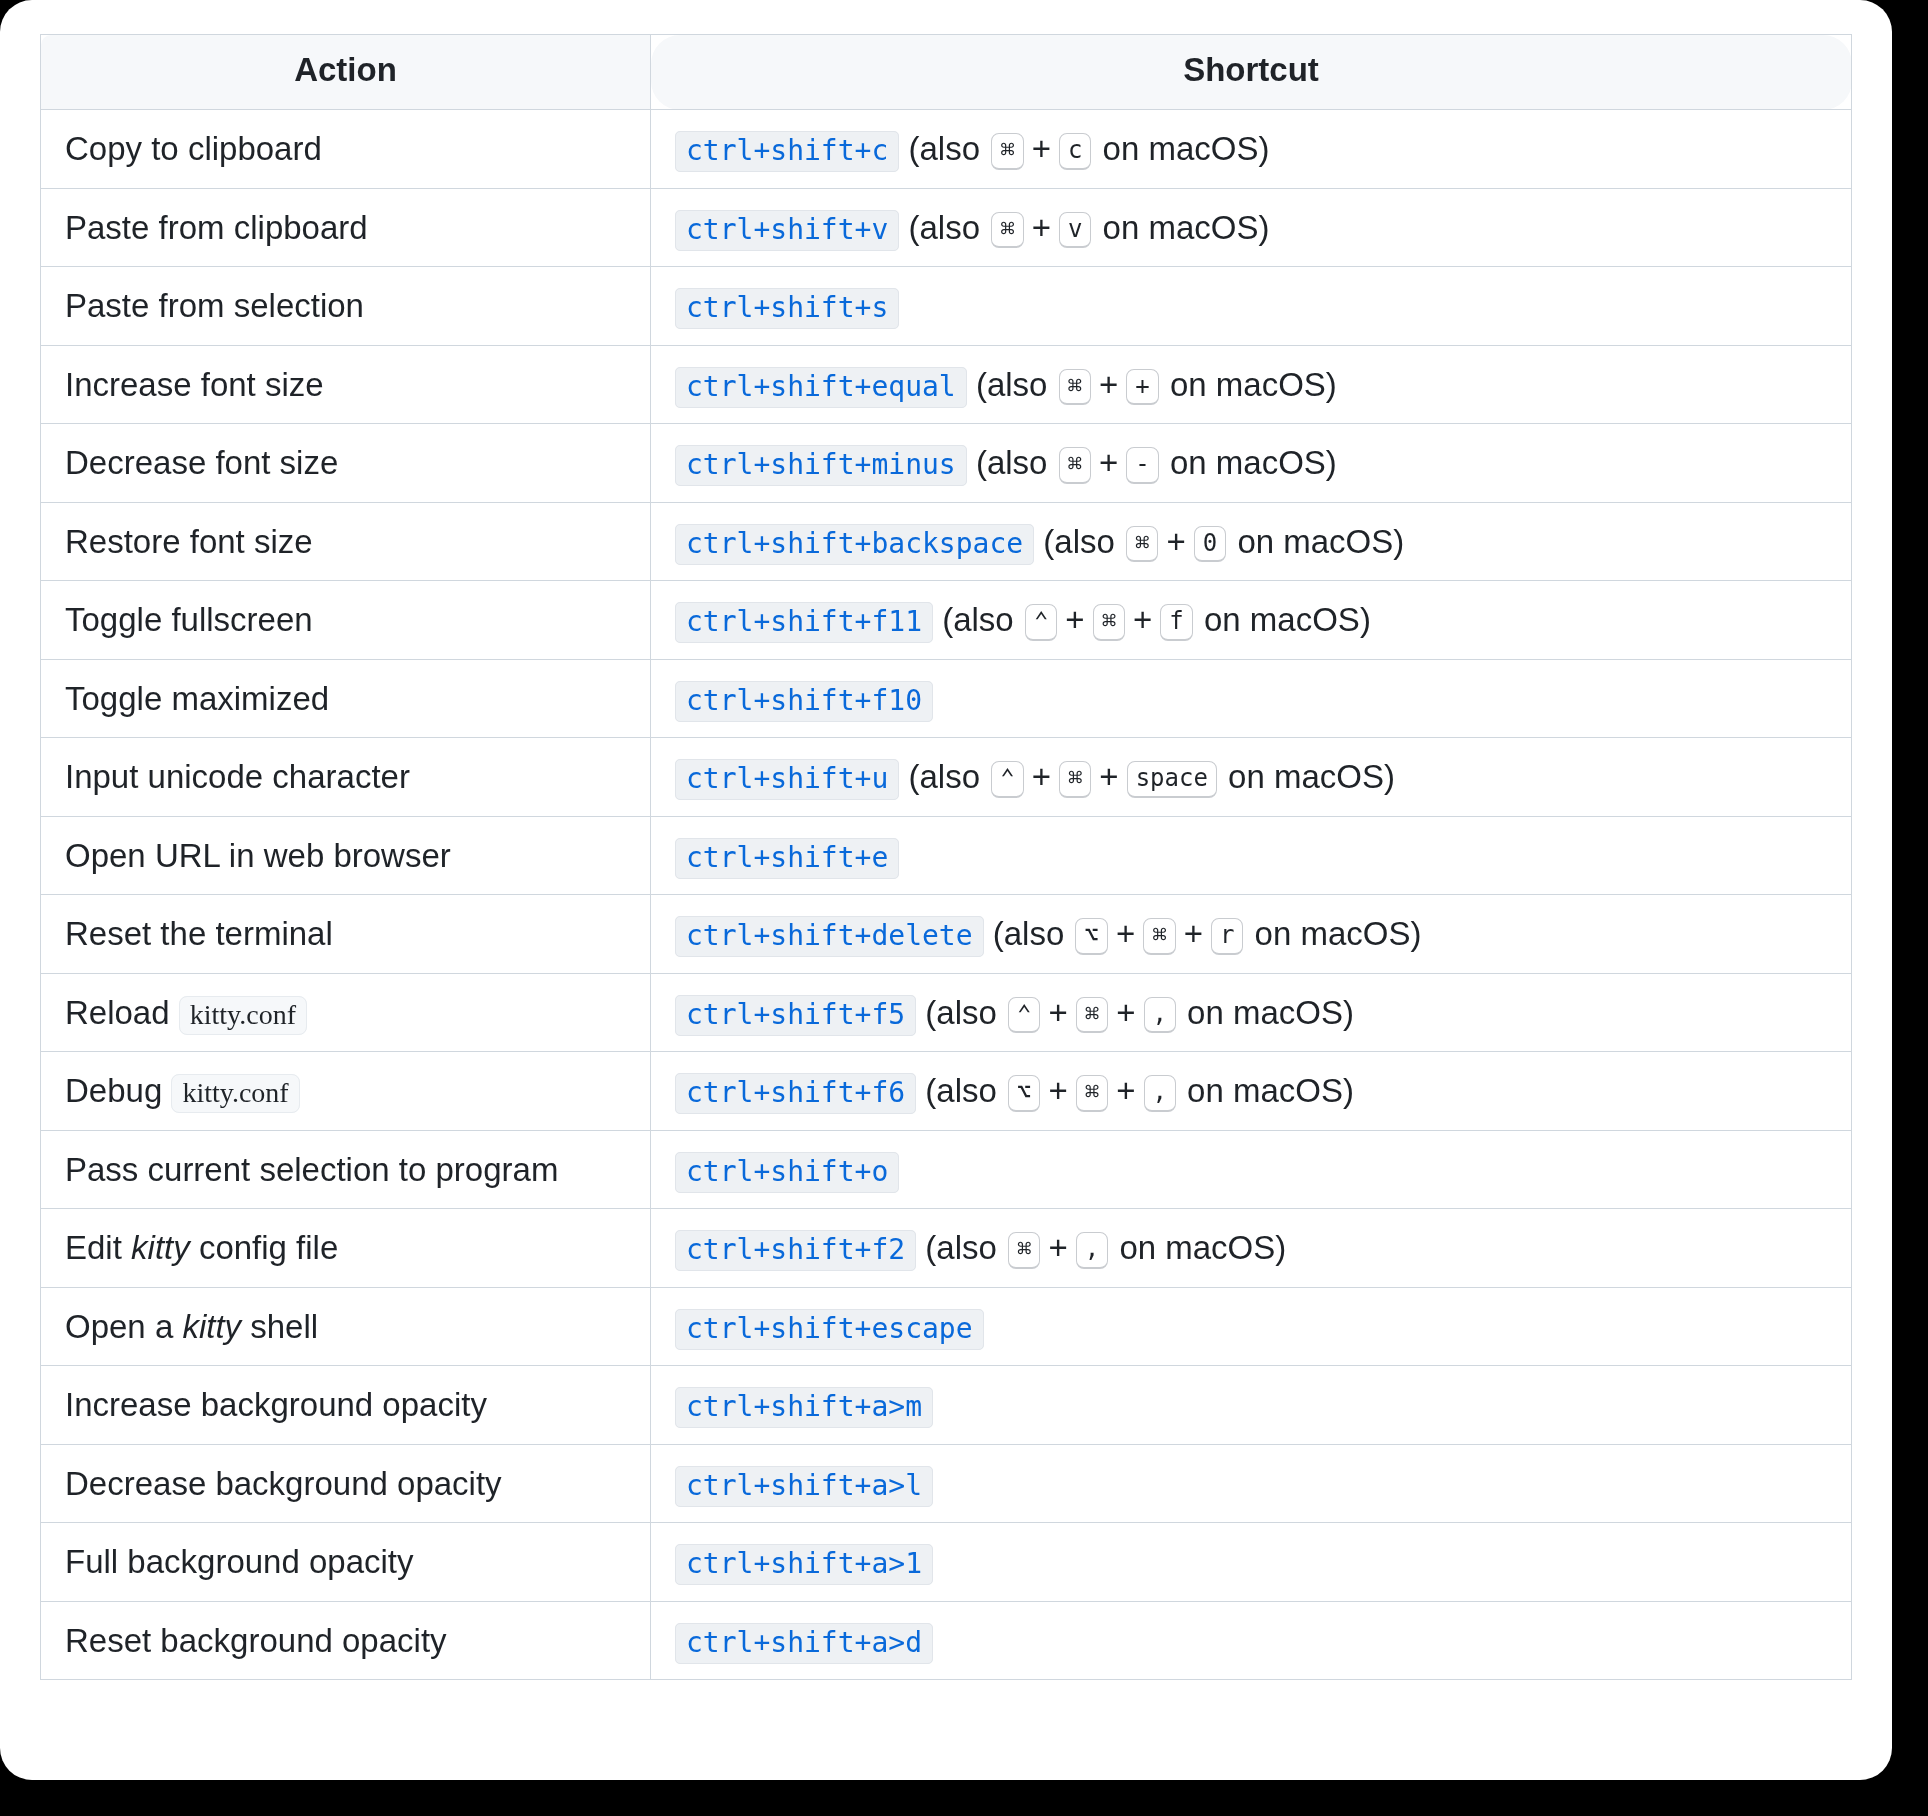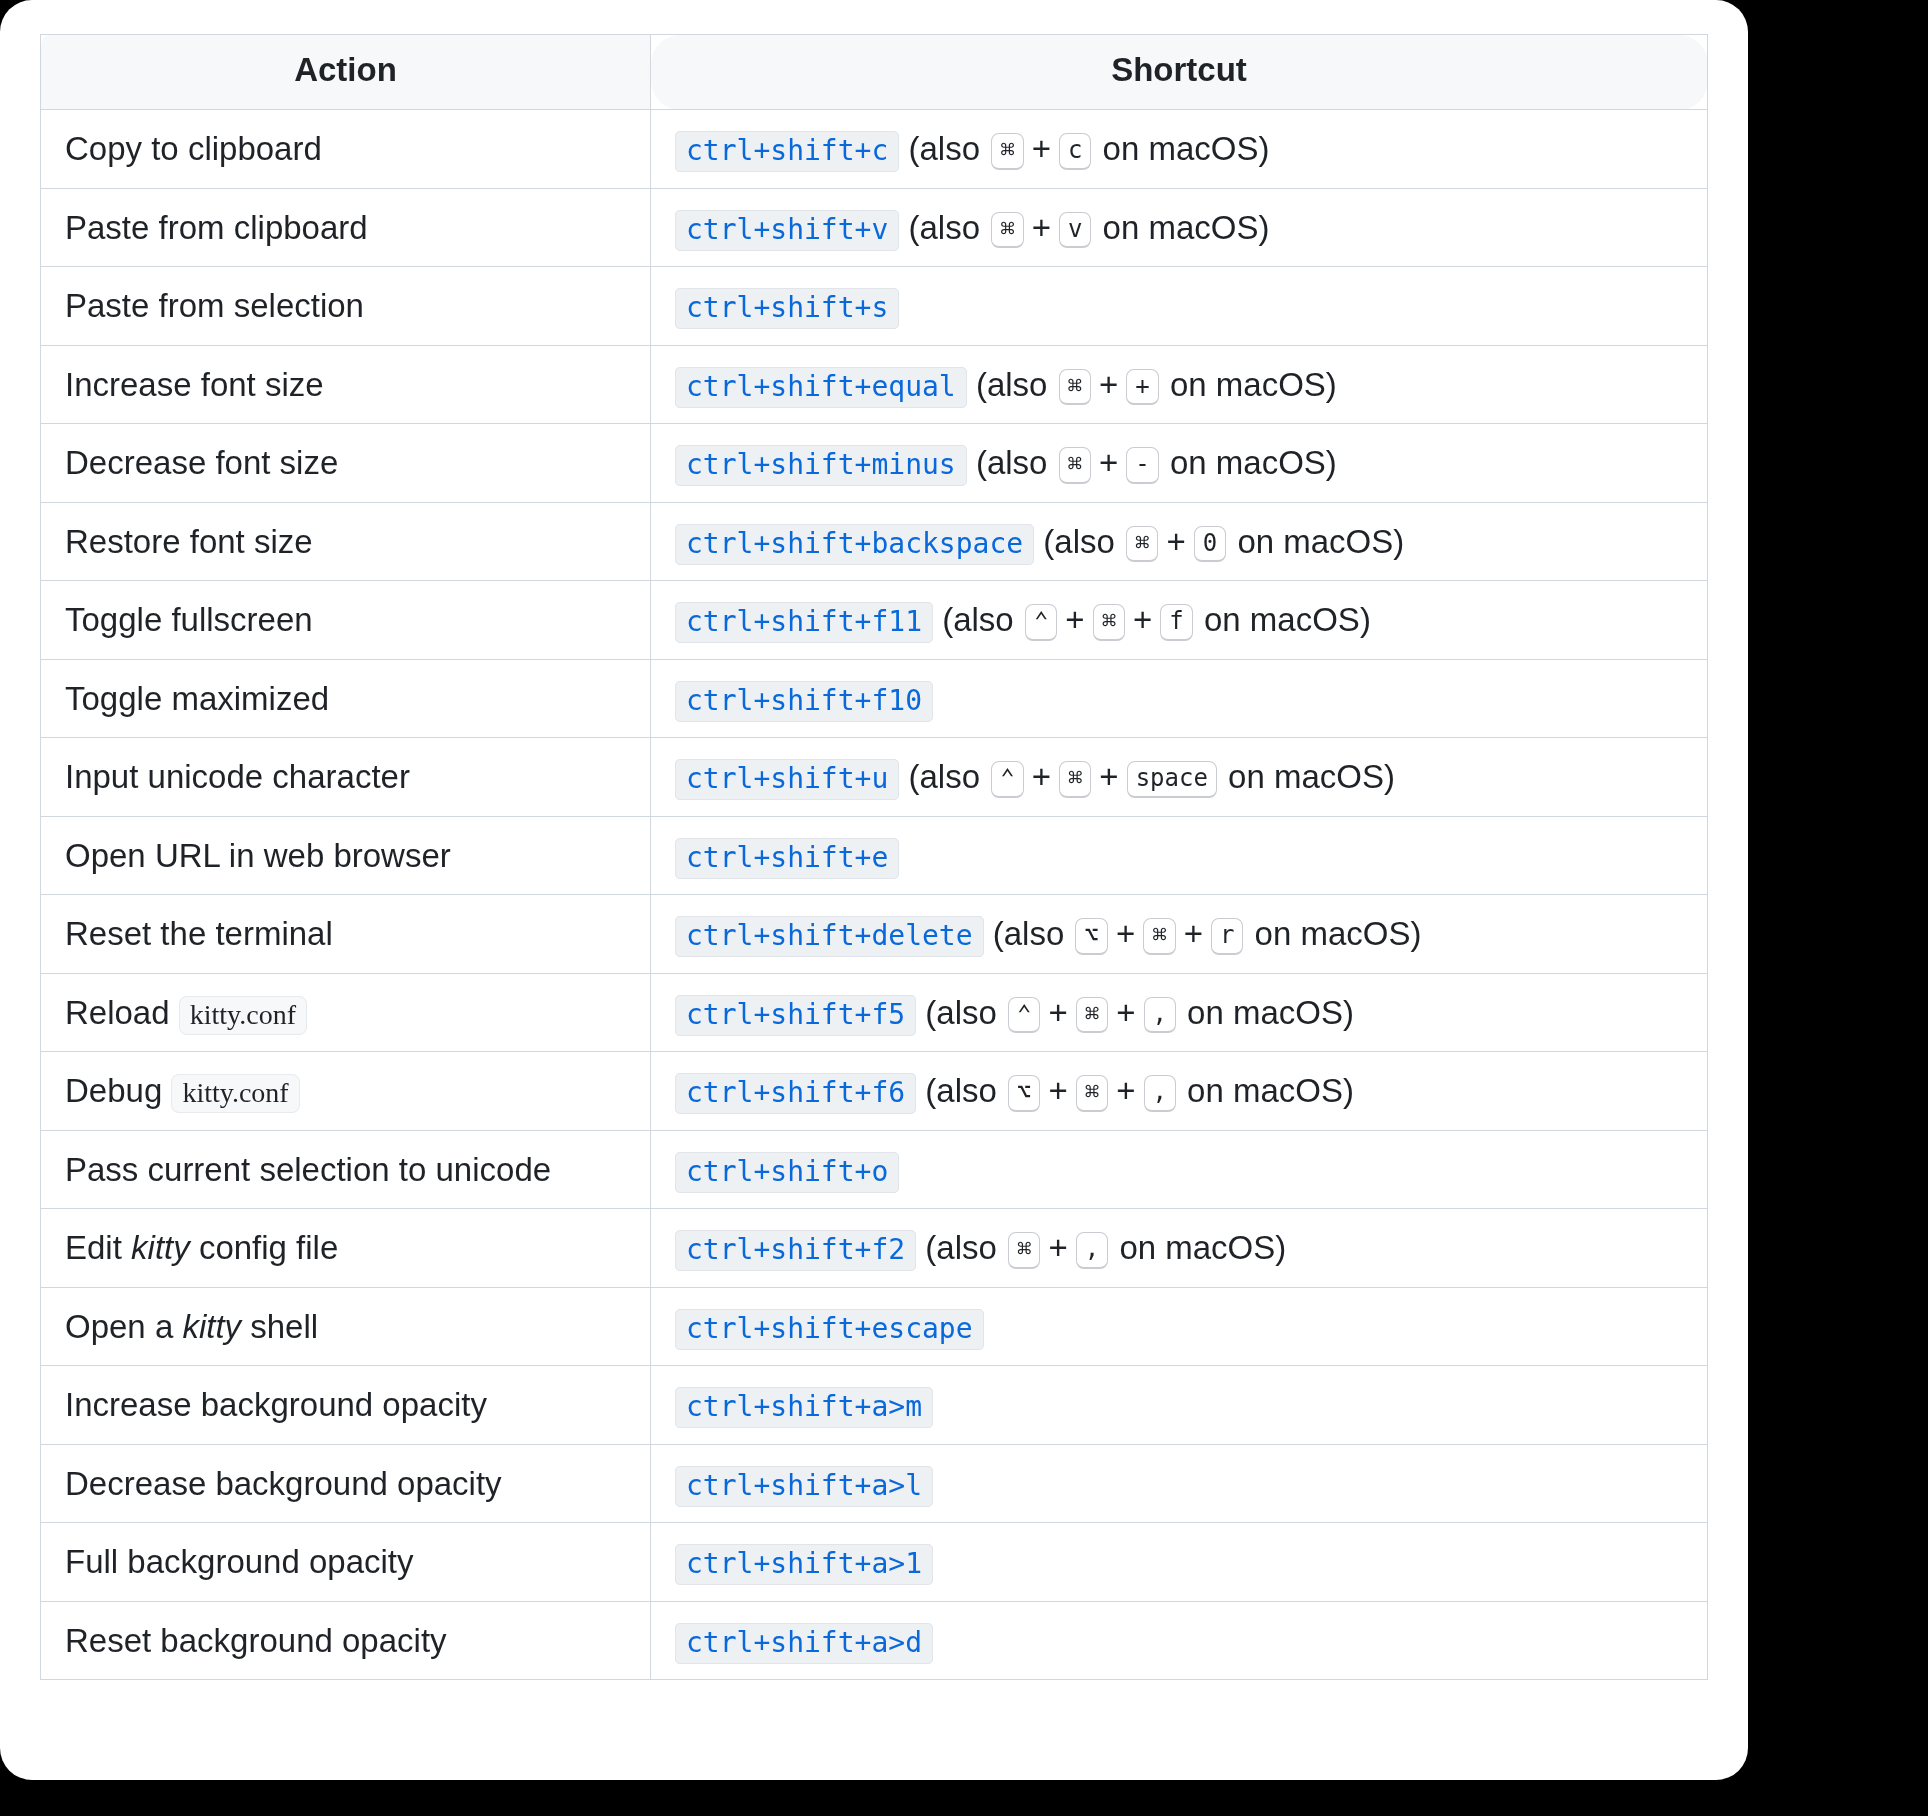--- a/index.html
+++ b/index.html
@@ -7,21 +7,21 @@
   body {
     font-family: -apple-system, BlinkMacSystemFont, "Segoe UI", Helvetica, Arial, sans-serif;
     background: #000;
     width: 1928px;
     height: 1816px;
     position: relative;
   }
   .card {
     position: absolute;
     top: 0; left: 0;
-    width: 1748px;
+    width: 1892px;
     height: 1780px;
     background: #fff;
     border-radius: 32px;
     padding: 34px 40px 40px 40px;
     box-shadow: 0 30px 60px rgba(0,0,0,0.5);
   }
   table.shortcuts {
     width: 100%;
     border-collapse: collapse;
     table-layout: fixed;
@@ -153,21 +153,21 @@
         </tr>
         <tr>
           <td>Reload <code class="literal">kitty.conf</code></td>
           <td><code class="shortcut">ctrl+shift+f5</code> <span>(also </span><kbd class="key">⌃</kbd><span class="plus">+</span><kbd class="key">⌘</kbd><span class="plus">+</span><kbd class="key">,</kbd><span> on macOS)</span></td>
         </tr>
         <tr>
           <td>Debug <code class="literal">kitty.conf</code></td>
           <td><code class="shortcut">ctrl+shift+f6</code> <span>(also </span><kbd class="key">⌥</kbd><span class="plus">+</span><kbd class="key">⌘</kbd><span class="plus">+</span><kbd class="key">,</kbd><span> on macOS)</span></td>
         </tr>
         <tr>
-          <td>Pass current selection to unicode</td>
+          <td>Pass current selection to program</td>
           <td><code class="shortcut">ctrl+shift+o</code></td>
         </tr>
         <tr>
           <td>Edit <em class="ital">kitty</em> config file</td>
           <td><code class="shortcut">ctrl+shift+f2</code> <span>(also </span><kbd class="key">⌘</kbd><span class="plus">+</span><kbd class="key">,</kbd><span> on macOS)</span></td>
         </tr>
         <tr>
           <td>Open a <em class="ital">kitty</em> shell</td>
           <td><code class="shortcut">ctrl+shift+escape</code></td>
         </tr>

